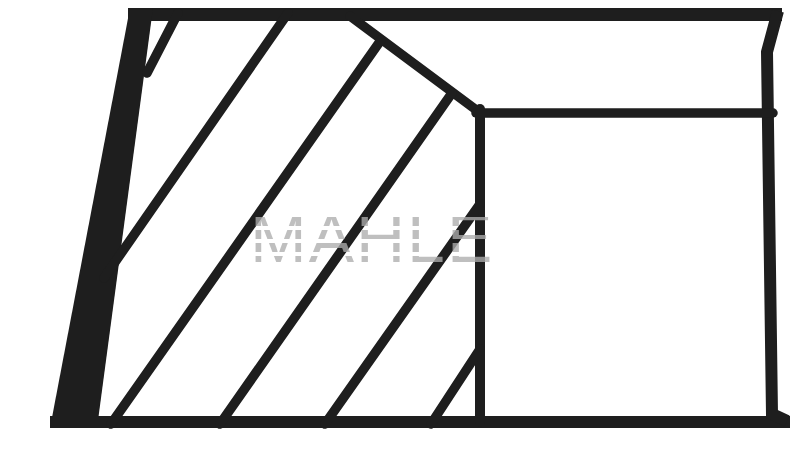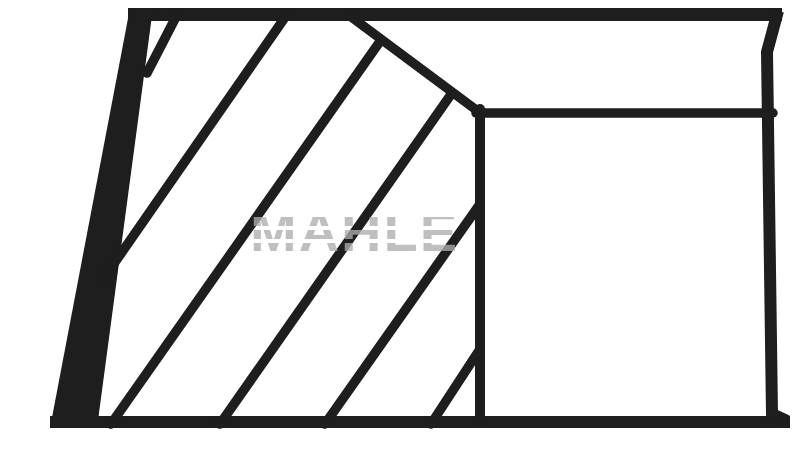--- a/index.html
+++ b/index.html
@@ -21,22 +21,22 @@
     top: 0;
     width: 798px;
     height: 473px;
     display: block;
   }
   
   #watermark {
     position: absolute;
     left: 250px;
     top: 204px;
-    font-size: 56px;
-    font-weight: bold;
+    font-size: 68px;
+    font-weight: normal;
     line-height: 1;
     letter-spacing: 2px;
     white-space: nowrap;
     color: transparent;
     background-image: repeating-linear-gradient(
       to bottom,
       rgba(173,173,173,0.78) 0px,
       rgba(173,173,173,0.78) 9px,
       rgba(255,255,255,0.0) 9px,
       rgba(255,255,255,0.0) 13px

